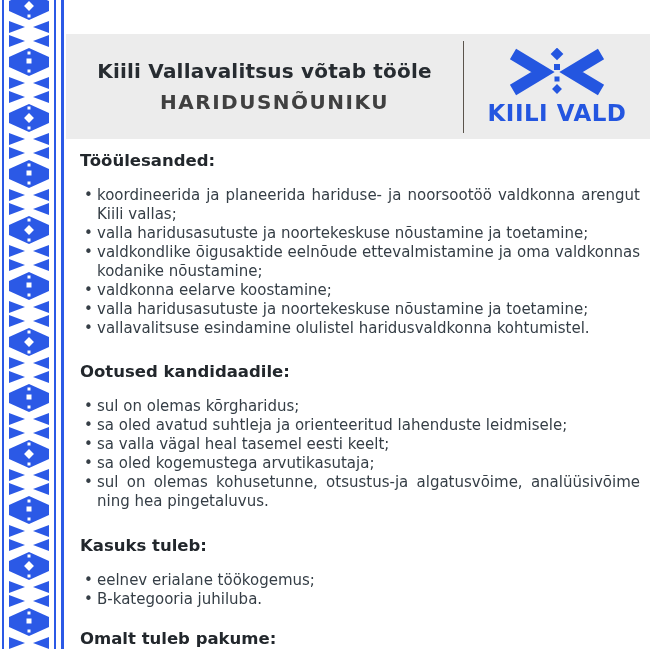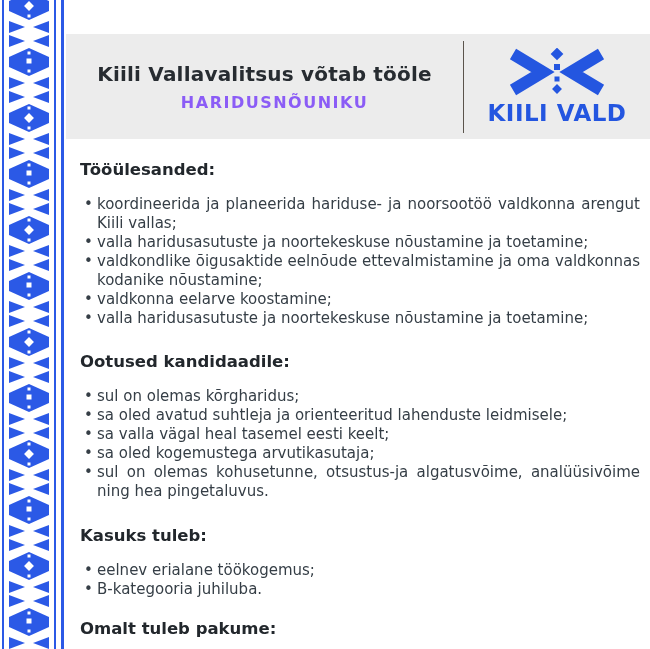--- a/index.html
+++ b/index.html
@@ -16,37 +16,37 @@
   .content{position:absolute;left:66px;top:0;right:0;bottom:0;}
   .header-box{
     margin-top:34px;height:105px;background:#ececec;
     display:flex;flex-direction:row;align-items:center;
   }
   .titles{flex:1;text-align:center;}
   .title-line1{
     font-size:20px;font-weight:bold;color:#272c31;letter-spacing:.2px;
   }
   .title-line2{
-    margin-top:7px;font-size:16px;font-weight:bold;color:#8b5cf6;letter-spacing:1.5px;margin-left:20px;
+    margin-top:7px;font-size:20px;font-weight:bold;color:#404040;letter-spacing:1.5px;margin-left:20px;
   }
   .divider{width:1px;height:92px;background:#5b544c;flex:0 0 auto;}
   .logo-block{
     width:186px;flex:0 0 auto;display:flex;flex-direction:column;
     align-items:center;justify-content:center;
   }
   .logo-symbol{display:block;}
   .logo-text{
     margin-top:2px;font-size:23px;font-weight:bold;color:#2456e0;letter-spacing:.5px;
   }
   
   .sections{padding:0 10px 0 14px;}
   .sections h2{
     margin:0;font-size:16.5px;line-height:21px;font-weight:bold;color:#22272c;
   }
-  .s1 h2{margin-top:20px;}
+  .s1 h2{margin-top:11px;}
   .s2 h2{margin-top:23px;}
   .s3 h2{margin-top:24px;}
   .s4 h2{margin-top:19px;}
   .sections ul{
     margin:15px 0 0 0;padding:0 0 0 4px;list-style:none;
   }
   .s4 ul{margin-top:8px;}
   .sections li{
     position:relative;padding-left:13px;
     font-size:15px;line-height:19px;color:#353e46;
@@ -115,20 +115,21 @@
   <main class="sections">
 
     <section class="s1">
       <h2>Tööülesanded:</h2>
       <ul>
         <li>koordineerida ja planeerida hariduse- ja noorsootöö valdkonna arengut Kiili vallas;</li>
         <li>valla haridusasutuste ja noortekeskuse nõustamine ja toetamine;</li>
         <li>valdkondlike õigusaktide eelnõude ettevalmistamine ja oma valdkonnas kodanike nõustamine;</li>
         <li>valdkonna eelarve koostamine;</li>
         <li>valla haridusasutuste ja noortekeskuse nõustamine ja toetamine;</li>
+        <li>vallavalitsuse esindamine olulistel haridusvaldkonna kohtumistel.</li>
       </ul>
     </section>
 
     <section class="s2">
       <h2>Ootused kandidaadile:</h2>
       <ul>
         <li>sul on olemas kõrgharidus;</li>
         <li>sa oled avatud suhtleja ja orienteeritud lahenduste leidmisele;</li>
         <li>sa valla vägal heal tasemel eesti keelt;</li>
         <li>sa oled kogemustega arvutikasutaja;</li>

